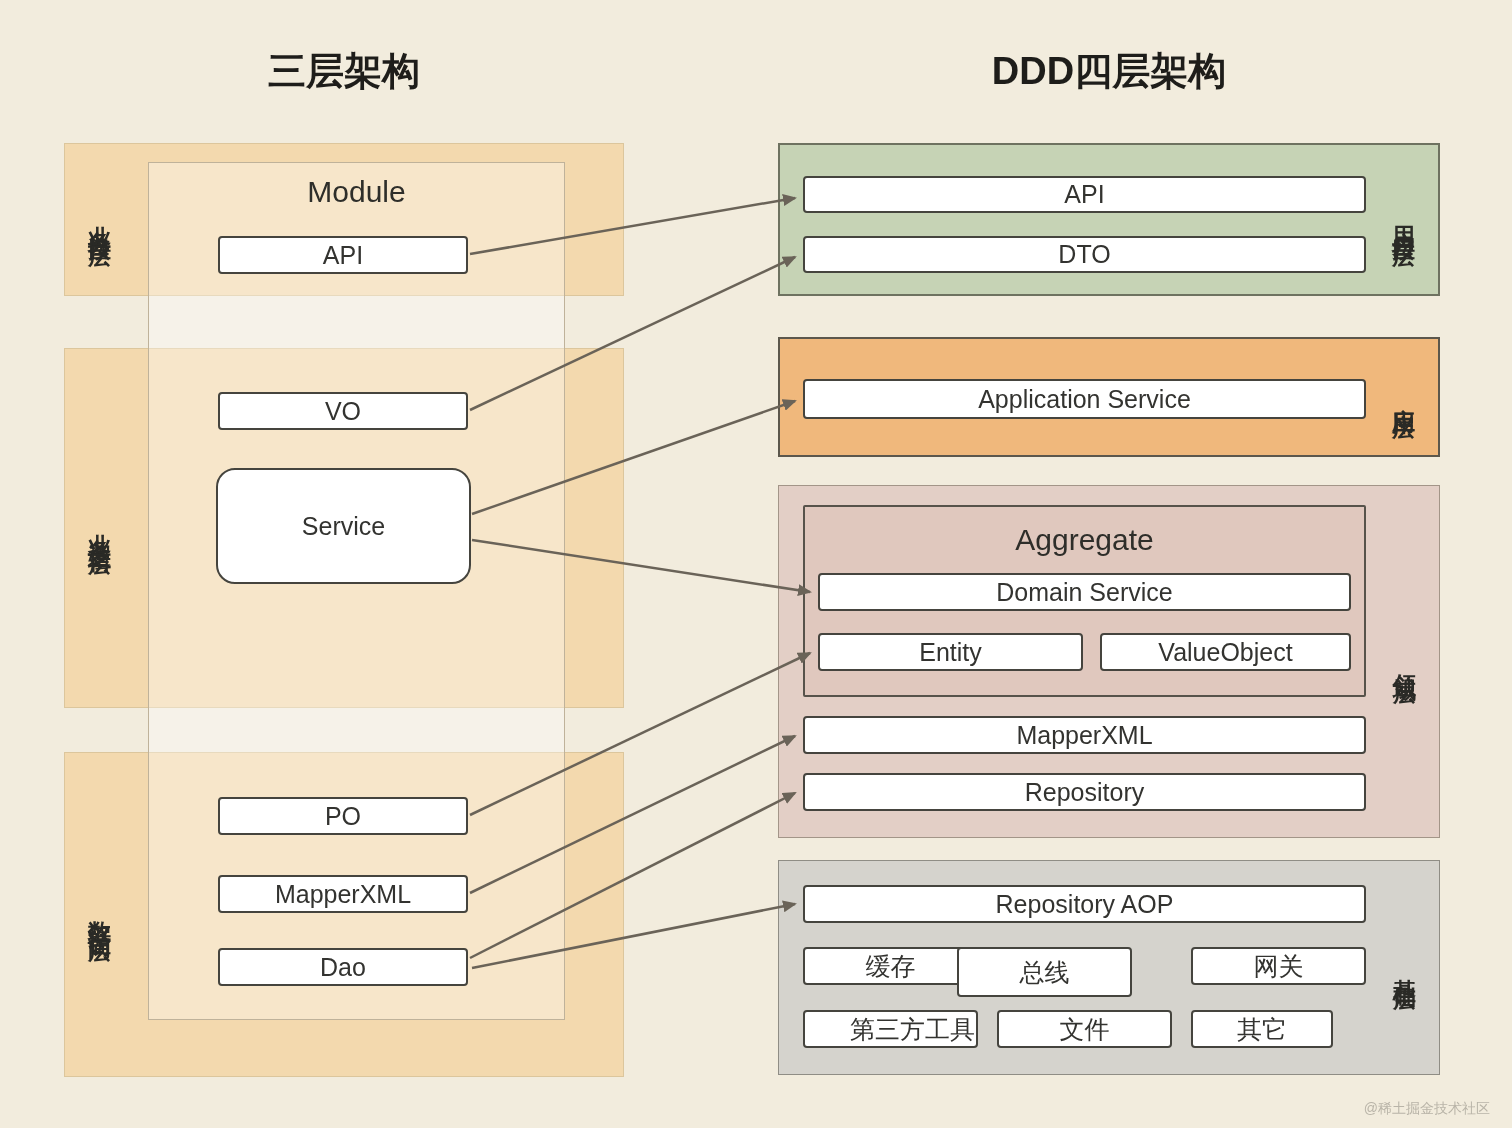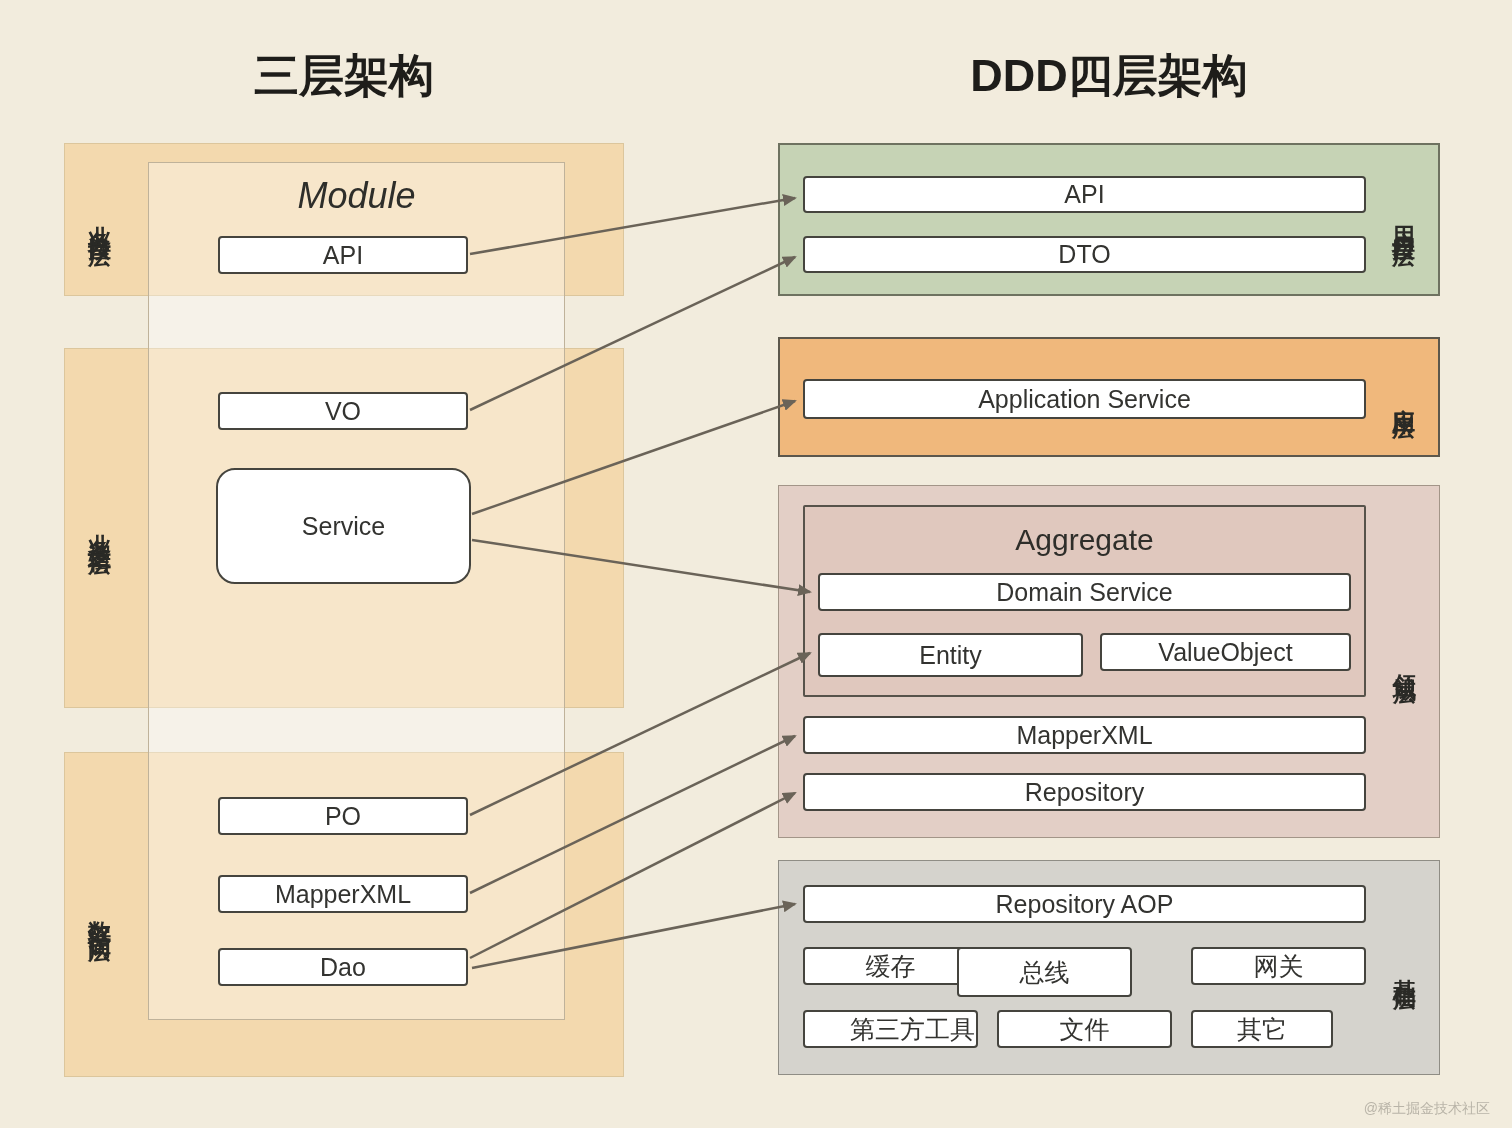--- a/index.html
+++ b/index.html
@@ -1,21 +1,21 @@
 <!DOCTYPE html>
 <html><head>
 <meta charset="utf-8">
 <style>
   * { box-sizing: border-box; margin: 0; padding: 0; }
   html, body { background: #f2ecdd; }
   body { font-family: "Liberation Sans", "DejaVu Sans", sans-serif; }
 
   .canvas { position: relative; width: 1512px; height: 1128px; background: #f2ecdd; overflow: hidden; }
 
-  .title { position: absolute; font-size: 45px; font-weight: 700; color: #1e1d1a; text-align: center; }
+  .title { position: absolute; font-size: 38px; font-weight: 700; color: #1e1d1a; text-align: center; }
   .title-left  { left: 64px;  top: 46px; width: 560px; }
   .title-right { left: 778px; top: 46px; width: 662px; }
 
   .layer { position: absolute; }
   .layer-tan { background: #f3d9ae; border: 1px solid #dcc69c; }
   .layer-interface { left: 64px; top: 143px; width: 560px; height: 153px; }
   .layer-logic     { left: 64px; top: 348px; width: 560px; height: 360px; }
   .layer-data      { left: 64px; top: 752px; width: 560px; height: 325px; }
 
   .layer-ui     { left: 778px; top: 143px; width: 662px; height: 153px; background: #c6d3b5; border: 2px solid #6e7260; }
@@ -29,21 +29,21 @@
     font-size: 23px; font-weight: 700; color: #2a2a26; letter-spacing: 5px;
     white-space: nowrap;
   }
   .vlabel-left  { left: 20px; }
   .vlabel-right { right: 18px; }
 
   .module {
     position: absolute; left: 148px; top: 162px; width: 417px; height: 858px;
     background: rgba(255, 255, 255, 0.35); border: 1px solid #bfb29a; z-index: 2;
   }
-  .module-title { position: absolute; top: 12px; left: 0; width: 100%; text-align: center; font-size: 36px; color: #2e2e2a; font-style: italic; }
+  .module-title { position: absolute; top: 12px; left: 0; width: 100%; text-align: center; font-size: 30px; color: #2e2e2a; }
 
   .aggregate {
     position: absolute; left: 803px; top: 505px; width: 563px; height: 192px;
     background: #e0c8be; border: 2px solid #57534b; border-radius: 2px; z-index: 2;
   }
   .aggregate-title { position: absolute; top: 16px; left: 0; width: 100%; text-align: center; font-size: 30px; color: #2e2e2a; }
 
   .wbox {
     position: absolute; background: #ffffff;
     border: 2px solid #45443e; border-radius: 4px;
@@ -57,21 +57,21 @@
   .b-service { left: 216px; top: 468px; width: 255px; height: 116px; border-radius: 19px; }
   .b-po      { left: 218px; top: 797px; width: 250px; height: 38px; }
   .b-mxl-l   { left: 218px; top: 875px; width: 250px; height: 38px; }
   .b-dao     { left: 218px; top: 948px; width: 250px; height: 38px; }
 
   
   .b-api-r   { left: 803px;  top: 176px;  width: 563px; height: 37px; }
   .b-dto     { left: 803px;  top: 236px;  width: 563px; height: 37px; }
   .b-appsvc  { left: 803px;  top: 379px;  width: 563px; height: 40px; }
   .b-domsvc  { left: 818px;  top: 573px;  width: 533px; height: 38px; }
-  .b-entity  { left: 818px;  top: 633px;  width: 265px; height: 44px; }
+  .b-entity  { left: 818px;  top: 633px;  width: 265px; height: 38px; }
   .b-valobj  { left: 1100px; top: 633px;  width: 251px; height: 38px; }
   .b-mxl-r   { left: 803px;  top: 716px;  width: 563px; height: 38px; }
   .b-repo    { left: 803px;  top: 773px;  width: 563px; height: 38px; }
   .b-aop     { left: 803px;  top: 885px;  width: 563px; height: 38px; }
   .b-cache   { left: 803px;  top: 947px;  width: 175px; height: 38px; text-align: right; }
   .b-bus     { left: 957px;  top: 947px;  width: 175px; height: 50px; }
   .b-gw      { left: 1191px; top: 947px;  width: 175px; height: 38px; }
   .b-third   { left: 803px;  top: 1010px; width: 175px; height: 38px; padding-left: 44px; }
   .b-file    { left: 997px;  top: 1010px; width: 175px; height: 38px; }
   .b-other   { left: 1191px; top: 1010px; width: 142px; height: 38px; }

